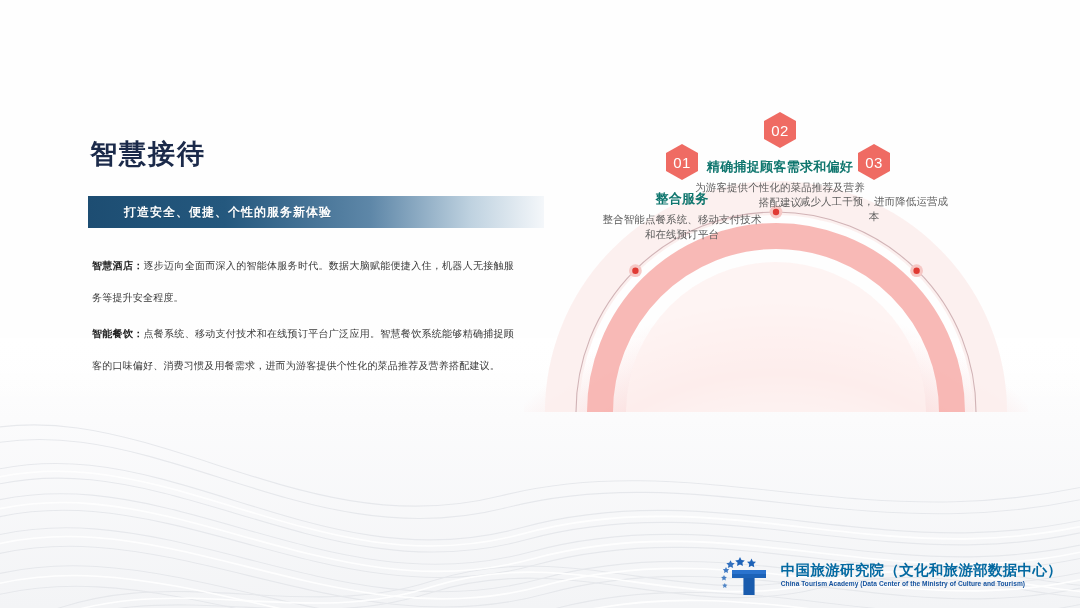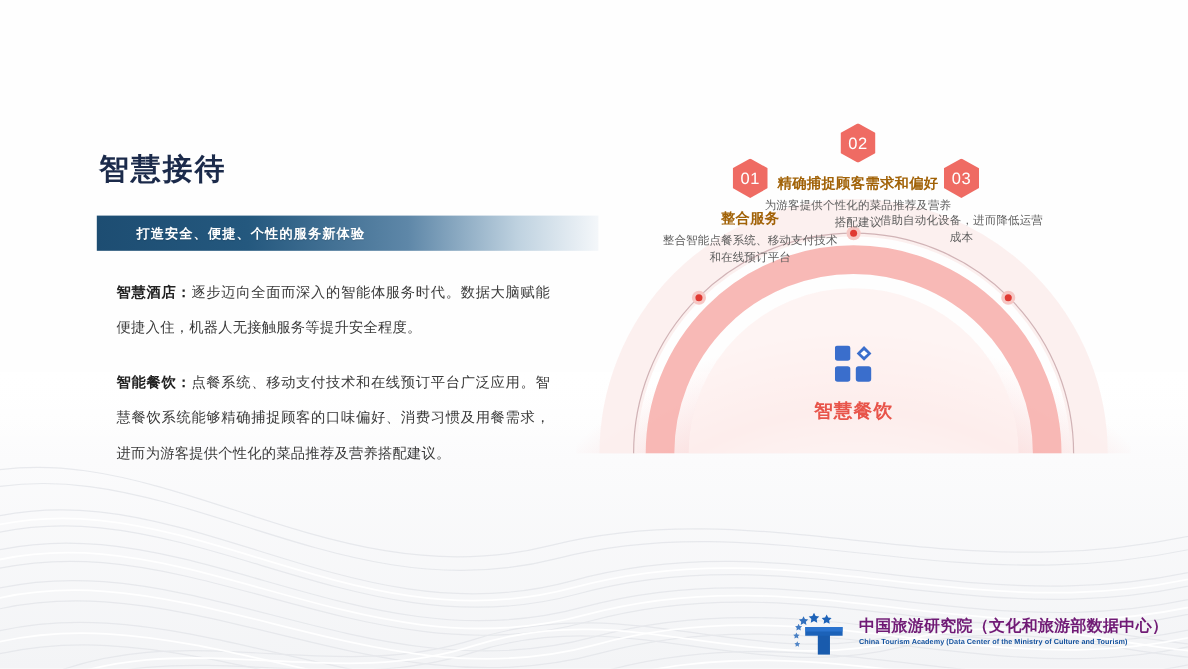--- a/index.html
+++ b/index.html
@@ -26,21 +26,21 @@
   .banner{
     position:relative;height:32px;width:456px;display:flex;align-items:center;
     background:linear-gradient(90deg,#1d4d72 0%,#24587e 30%,#5e87a8 62%,#bfd2e0 84%,#f4f7fa 100%);
   }
   .banner-text{
     color:#ffffff;font-size:12px;font-weight:700;letter-spacing:1px;
     padding-left:36px;text-shadow:0 1px 1px rgba(0,0,0,.12);
   }
   .body-copy{margin-top:22px;width:430px;}
   .para{
-    font-size:13px;line-height:32px;color:#3a3a3a;margin:18px;text-align:justify;
+    font-size:10px;line-height:32px;color:#3a3a3a;margin:4px;text-align:justify;
     letter-spacing:.2px;
   }
   .para + .para{margin-top:0px;}
   .para b{font-weight:700;color:#222;}
 
   
   .diagram{position:absolute;left:496px;top:92px;width:560px;height:330px;}
   .diagram svg{position:absolute;left:0;top:0;}
 
   .center-block{
@@ -58,21 +58,21 @@
     position:absolute;width:32px;height:36px;
     display:flex;align-items:center;justify-content:center;
     background:#ef6b63;
     clip-path:polygon(50% 0%,100% 25%,100% 75%,50% 100%,0% 75%,0% 25%);
     border-radius:5px;
   }
   .hex span{color:#fff;font-size:15px;font-weight:400;letter-spacing:.5px;}
 
   .node{position:absolute;text-align:center;}
   .node-title{
-    font-size:13px;font-weight:700;color:#a16207;line-height:18px;
+    font-size:13px;font-weight:700;color:#0f766e;line-height:18px;
     letter-spacing:.3px;white-space:nowrap;
   }
   .node-title.two-line{white-space:normal;}
   .node-desc{
     font-size:10.5px;color:#5d5d5d;line-height:15px;margin-top:4px;
     letter-spacing:.1px;
   }
 
   
   #node-01{left:106px;top:98px;width:160px;}
@@ -82,21 +82,21 @@
   #node-03{left:302px;top:98px;width:152px;}
   #node-03 .hex{left:50%;margin-left:-16px;top:-46px;}
 
   
   .footer-logo{
     position:absolute;right:18px;bottom:12px;display:flex;align-items:center;gap:9px;
   }
   .logo-mark{width:52px;height:42px;position:relative;flex:0 0 auto;}
   .logo-text{display:flex;flex-direction:column;justify-content:center;}
   .logo-cn{
-    font-size:14.5px;font-weight:700;color:#701a75;letter-spacing:.3px;line-height:1.25;
+    font-size:14.5px;font-weight:700;color:#0369a1;letter-spacing:.3px;line-height:1.25;
     white-space:nowrap;
   }
   .logo-en{
     font-size:6.6px;font-weight:700;color:#14529e;letter-spacing:.05px;line-height:1.3;
     white-space:nowrap;margin-top:1px;
   }
 </style>
 </head>
 <body>
 
@@ -197,35 +197,23 @@
         <span>02</span>
       </div>
       <div class="node-title two-line">精确捕捉顾客需求和偏好</div>
       <div class="node-desc">为游客提供个性化的菜品推荐及营养搭配建议</div>
     </div>
 
     <div class="node" id="node-03">
       <div class="hex">
         <span>03</span>
       </div>
-      <div class="node-desc">借助自动化设备，进而降低运营成本</div>
-    </div>
-
-    <div class="center-block">
-      <div class="center-icon">
-        <svg width="34" height="34" viewBox="0 0 34 34" aria-hidden="true">
-          <rect x="0" y="0" width="14" height="14" rx="2.5" fill="#3a6ecc"></rect>
-          <rect x="0" y="19" width="14" height="14" rx="2.5" fill="#3a6ecc"></rect>
-          <rect x="19" y="19" width="14" height="14" rx="2.5" fill="#3a6ecc"></rect>
-          <path d="M26.5 0.6 L33.2 7.3 L26.5 14 L19.8 7.3 Z" fill="#3a6ecc"></path>
-          <path d="M26.5 4.3 L29.8 7.3 L26.5 10.3 L23.2 7.3 Z" fill="#ffffff"></path>
-        </svg>
-      </div>
-      <div class="center-label">智慧餐饮</div>
-    </div>
+      <div class="node-desc">减少人工干预，进而降低运营成本</div>
+    </div>
+
   </div>
 
   <div class="footer-logo">
     <div class="logo-mark">
       <svg width="52" height="42" viewBox="0 0 52 42" aria-hidden="true">
         <g fill="#1e63b8">
           <path d="M10.5 6.2 l1.3 2.6 2.9 .4 -2.1 2 .5 2.9 -2.6-1.4 -2.6 1.4 .5-2.9 -2.1-2 2.9-.4z" opacity=".9"></path>
           <path d="M6.0 13.0 l1.0 2.0 2.2 .3 -1.6 1.6 .4 2.2 -2.0-1.1 -2.0 1.1 .4-2.2 -1.6-1.6 2.2-.3z" opacity=".85"></path>
           <path d="M4.0 21.0 l.9 1.8 2.0 .3 -1.45 1.4 .35 2.0 -1.8-.95 -1.8 .95 .35-2.0 -1.45-1.4 2.0-.3z" opacity=".8"></path>
           <path d="M4.8 29.0 l.8 1.6 1.8 .25 -1.3 1.25 .3 1.8 -1.6-.85 -1.6 .85 .3-1.8 -1.3-1.25 1.8-.25z" opacity=".75"></path>

